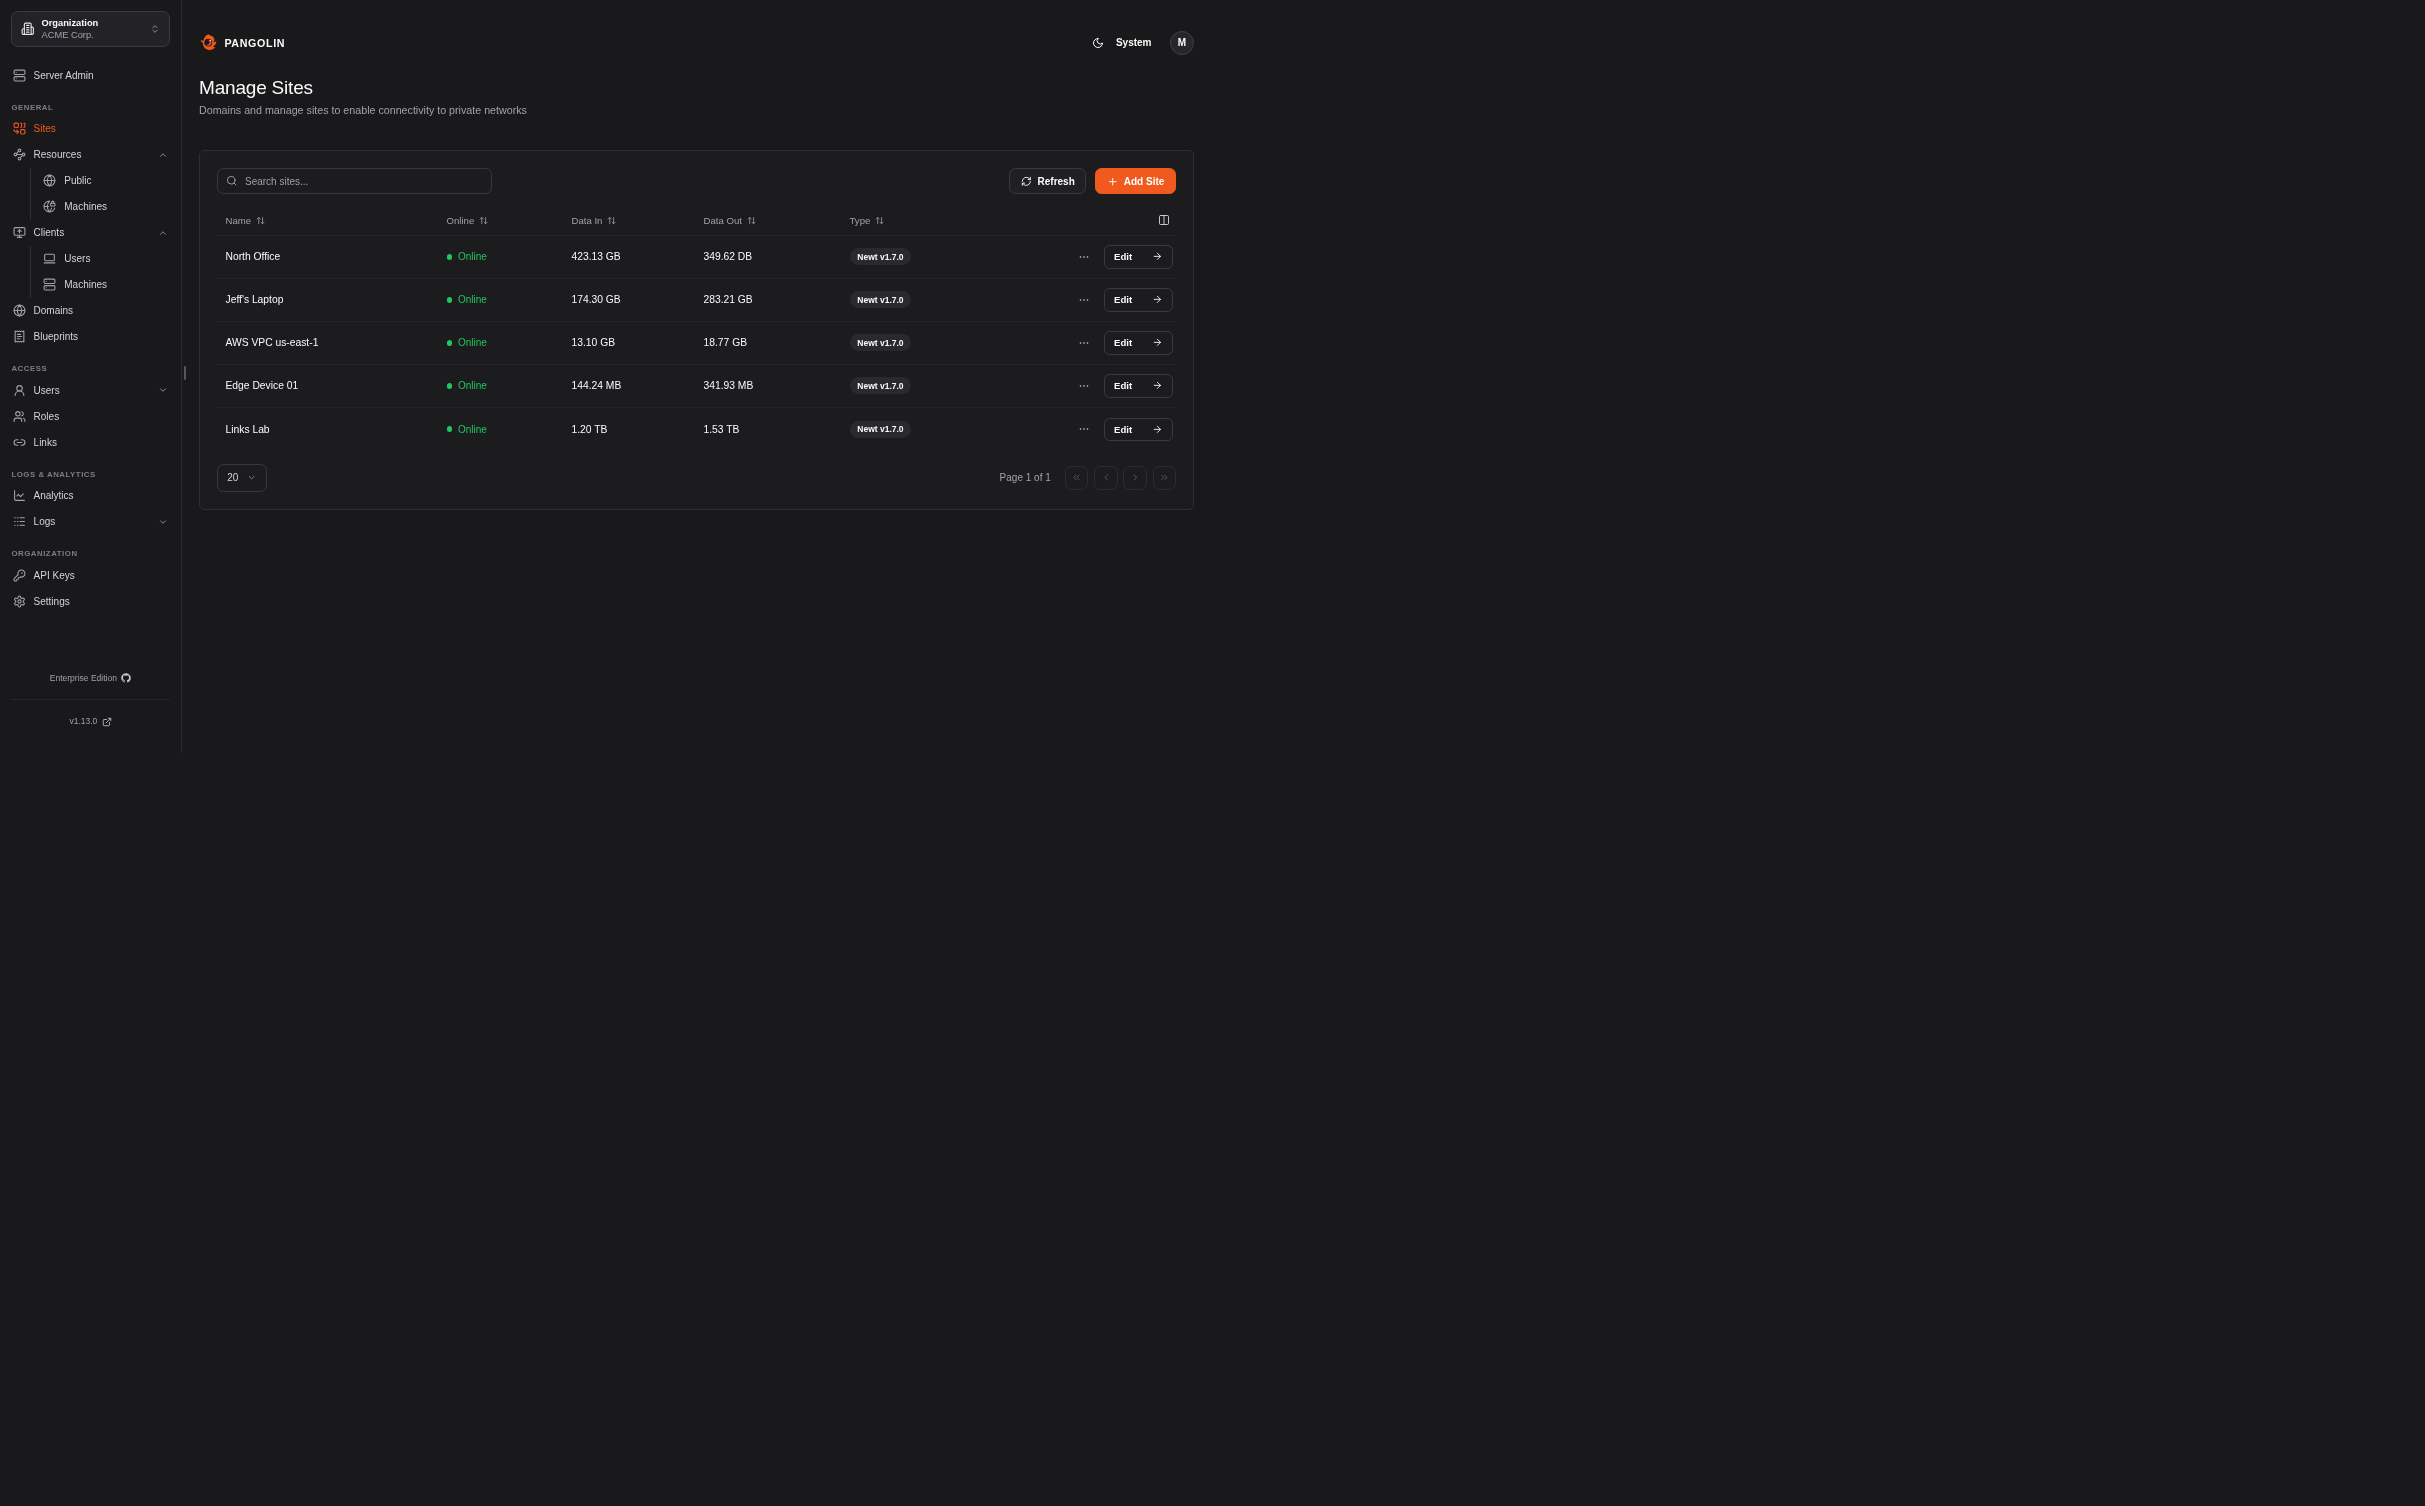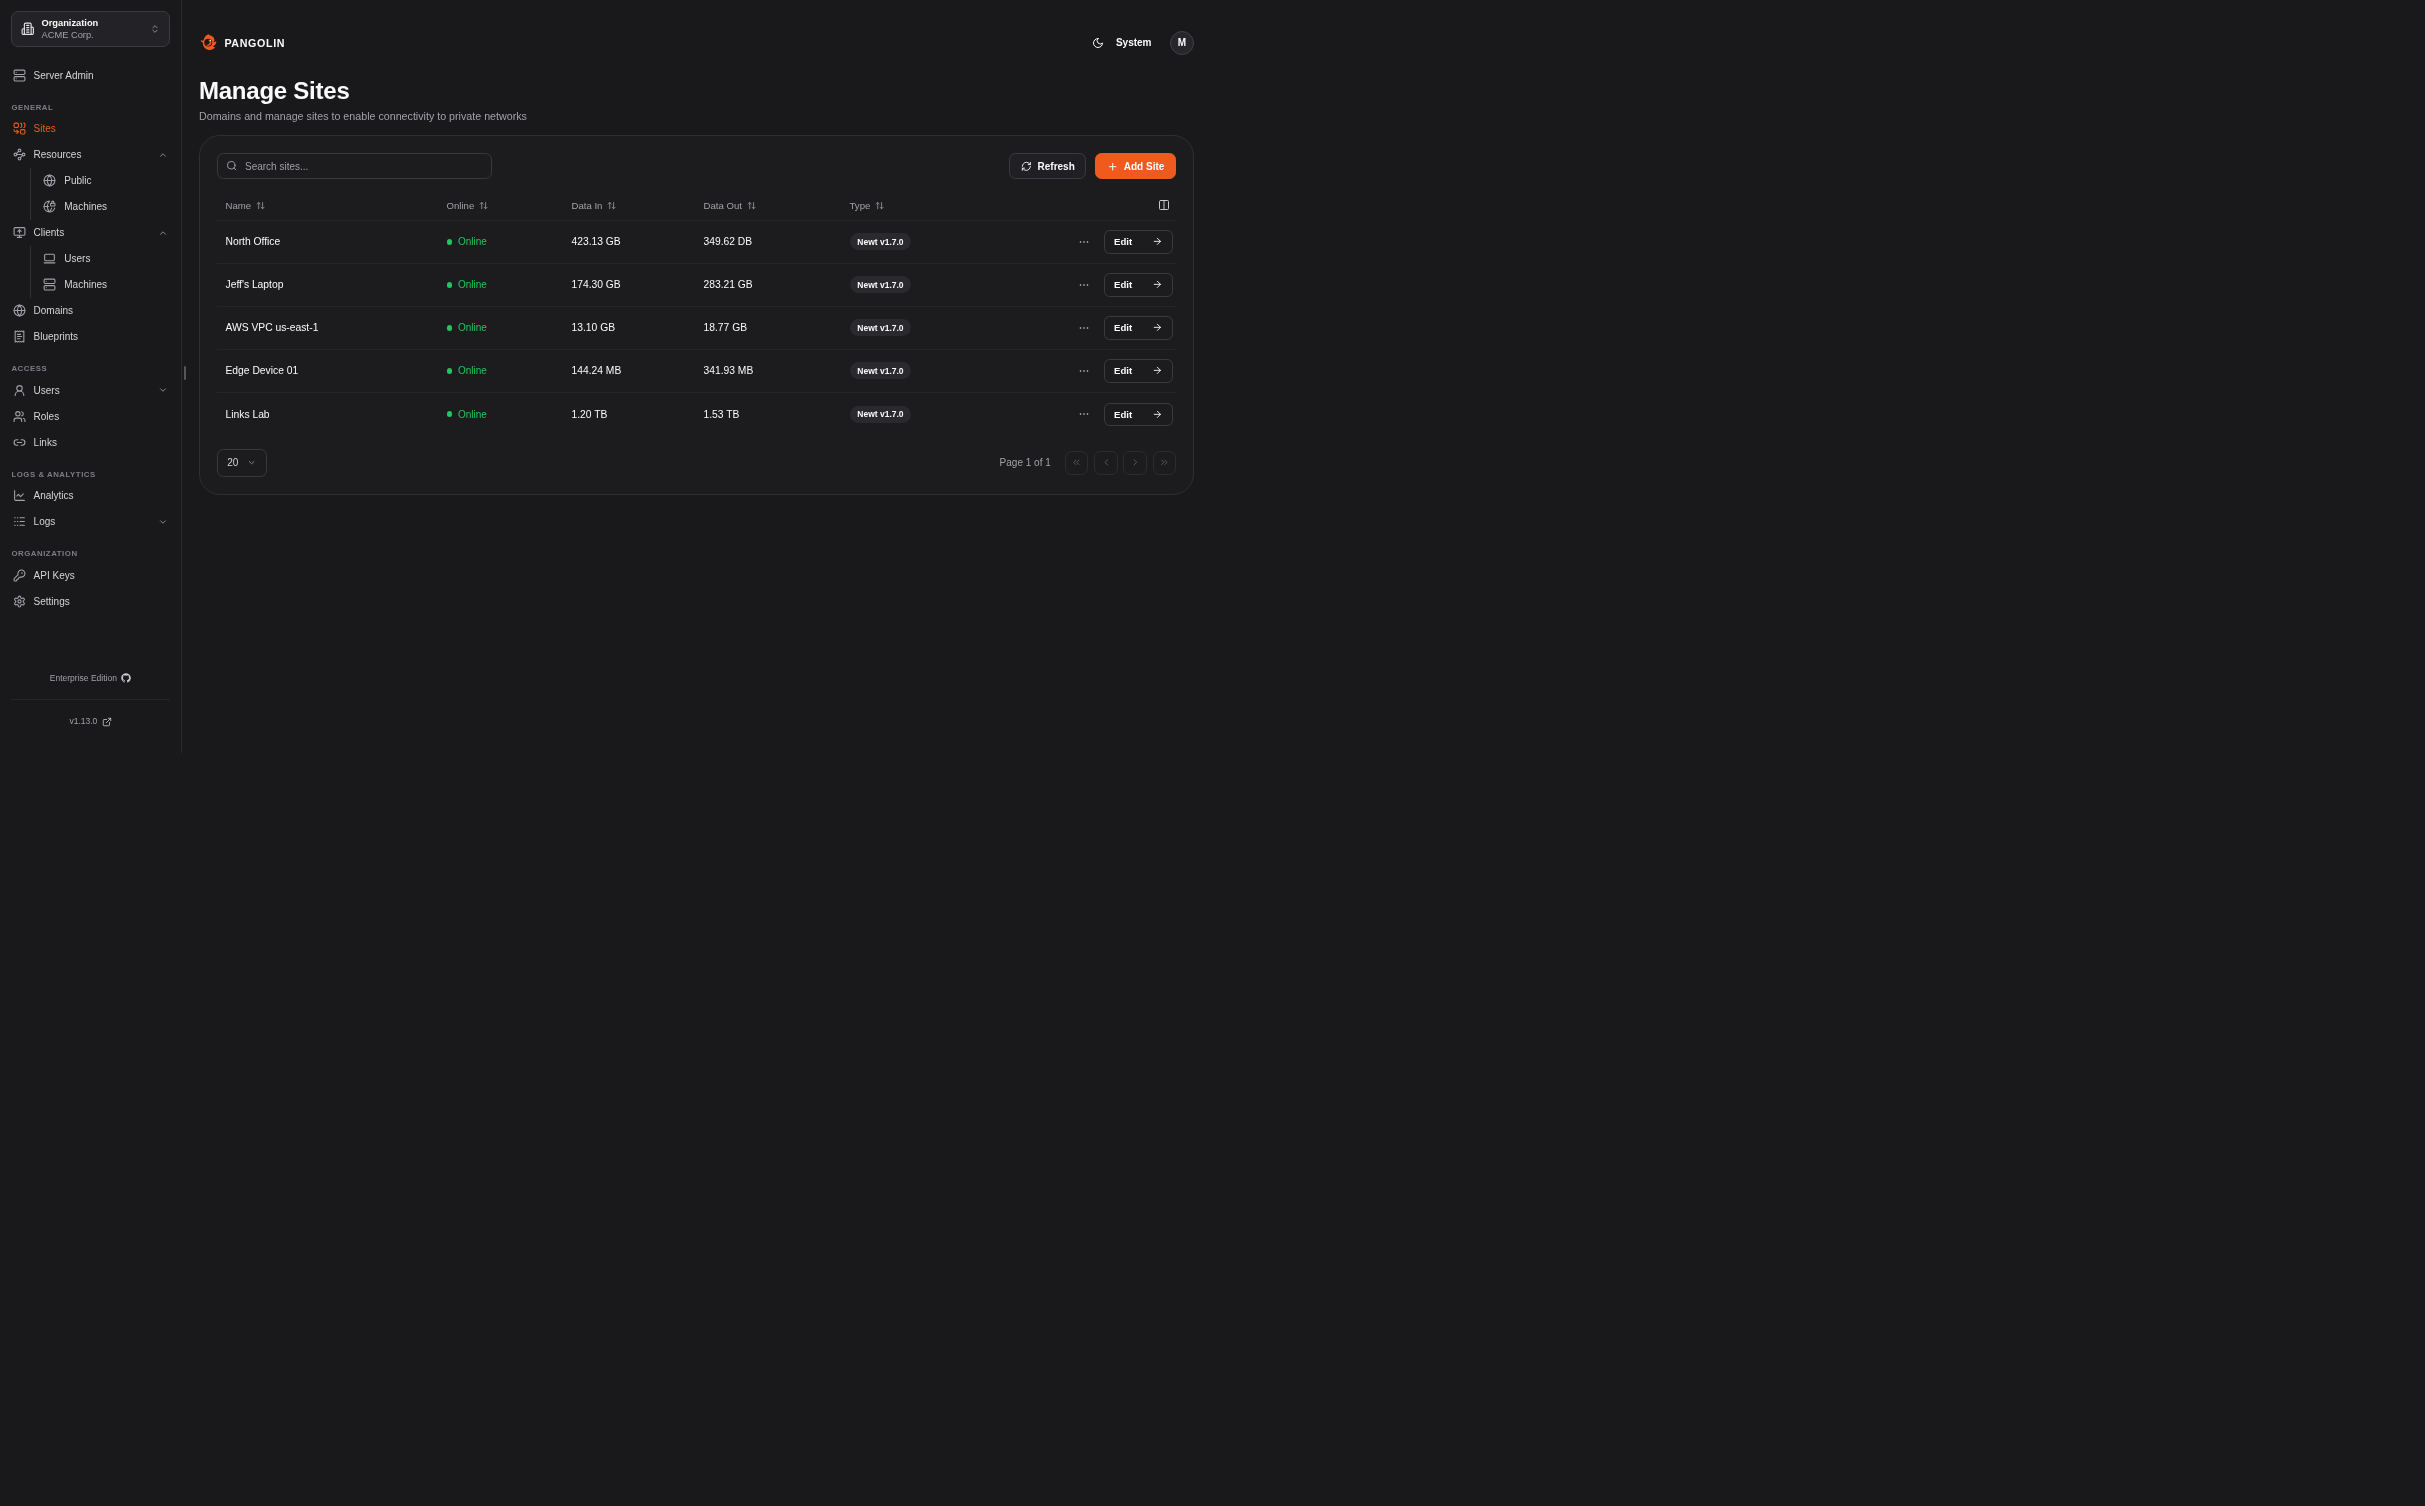--- a/index.html
+++ b/index.html
@@ -46,24 +46,24 @@
   .brand { display:flex; align-items:center; gap:6.4px; }
   .brand-name { font-size:10.7px; font-weight:700; letter-spacing:.06em; }
   .top-right { display:flex; align-items:center; gap:18.5px; }
   .theme-toggle { display:flex; align-items:center; gap:12px; font-size:10px; font-weight:700; color:#fafafa;
     background:none; border:none; cursor:pointer; }
   .theme-toggle .ic { width:12px; height:12px; }
   .avatar { width:24px; height:24px; border-radius:50%; background:#27272b; border:0.7px solid #3f3f46;
     display:flex; align-items:center; justify-content:center; font-size:10px; font-weight:700; color:#fafafa; cursor:pointer; }
 
   .page-head { margin-top:21.4px; }
-  .page-title { font-size:24px; font-weight:700; letter-spacing:-.01em; }
+  .page-title { font-size:19px; font-weight:400; letter-spacing:-.01em; }
   .page-sub { margin-top:5px; font-size:10.7px; color:#a1a1aa; }
 
-  .card { margin-top:13px; border:0.7px solid #2e2e34; background:#1c1c1f; border-radius:21px; padding:17px; }
+  .card { margin-top:34px; border:0.7px solid #2e2e34; background:#1c1c1f; border-radius:5px; padding:17px; }
   .toolbar { display:flex; align-items:center; justify-content:space-between; }
   .search-wrap { position:relative; width:275px; }
   .search-wrap .ic { position:absolute; left:8.5px; top:7.1px; width:11.4px; height:11.4px; color:#9f9fa8; }
   .search-input { width:100%; height:26px; background:transparent; border:0.7px solid #38383f; border-radius:6.4px;
     color:#fafafa; font-size:10px; font-family:inherit; padding:0 8.5px 0 27px; outline:none; }
   .search-input::placeholder { color:#9f9fa8; }
   .toolbar-actions { display:flex; align-items:center; gap:8.5px; }
   .btn { display:inline-flex; align-items:center; gap:5.7px; height:26px; border-radius:6.4px; font-size:10px;
     font-weight:600; font-family:inherit; cursor:pointer; padding:0 10.7px; }
   .btn-secondary { background:#202024; border:0.7px solid #3a3a41; color:#fafafa; }

